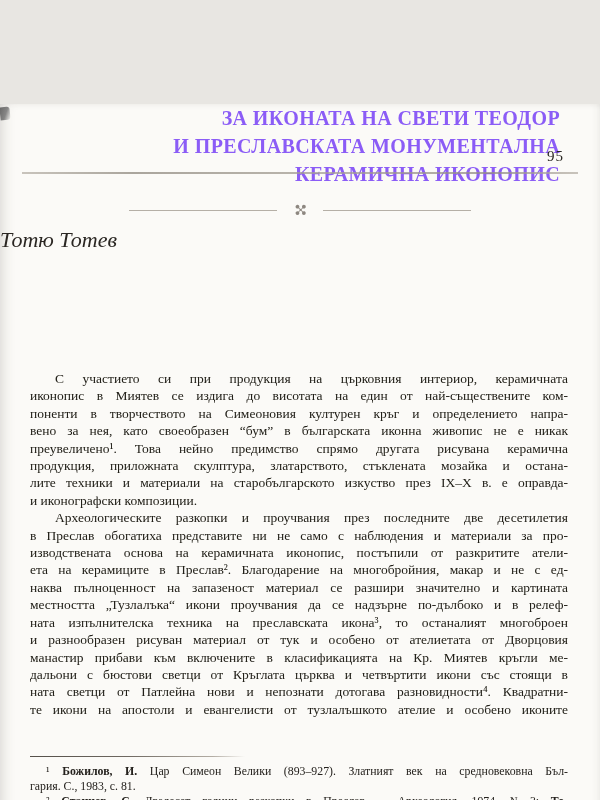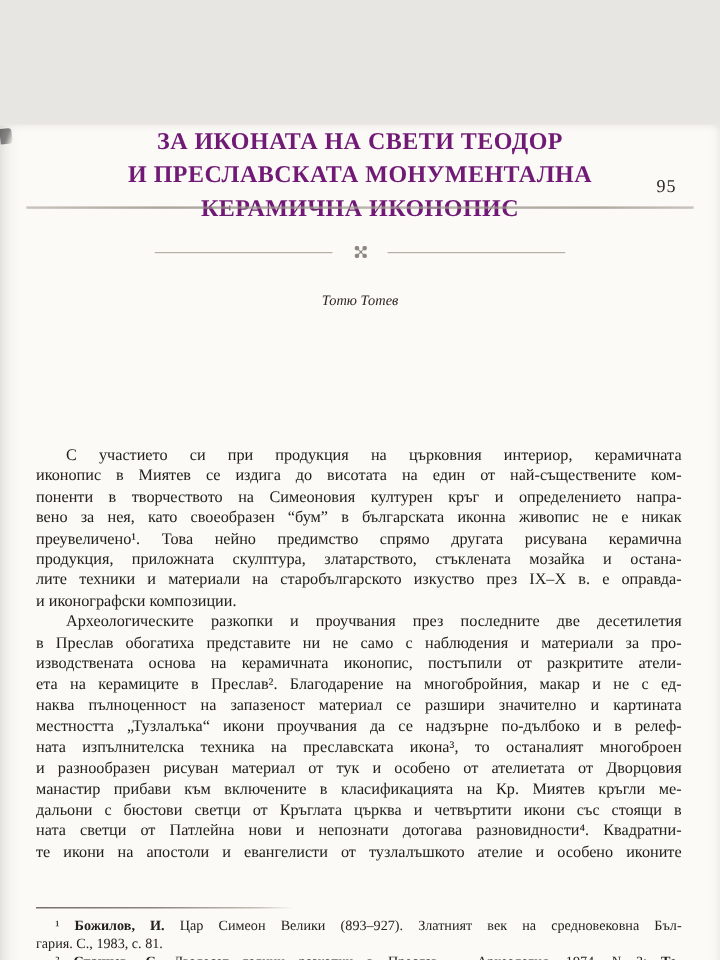--- a/index.html
+++ b/index.html
@@ -11,25 +11,25 @@
                inset 0 -9px 14px -9px rgba(60,55,50,.10),
                inset 0 6px 10px -8px rgba(60,55,50,.08);
   }
   .corner-mark{position:absolute;left:0;top:3px;width:10px;height:13px;
     background:linear-gradient(115deg,#4a4a4a 0%,#6b6b6b 55%,rgba(120,120,120,0) 100%);
     opacity:.8;border-radius:0 3px 3px 0;transform:rotate(-6deg);}
   .page-number{position:absolute;top:44px;right:36px;font-size:15px;letter-spacing:1px;color:#2a2723;text-align:center;}
   .header-rule{position:absolute;top:68px;left:22px;width:556px;height:2px;
     background:linear-gradient(to right,#b7b1a8 0%,#8f897f 20%,#a59f95 55%,#938d83 85%,#b7b1a8 100%);
     opacity:.75;}
-  .title{margin:104px 40px 0;text-align:center;font-weight:bold;font-size:20px;line-height:28px;letter-spacing:.4px;color:#701a75;}
+  .title{margin:104px 40px 0;text-align:right;font-weight:bold;font-size:20px;line-height:28px;letter-spacing:.4px;color:#8b5cf6;}
   .ornament{margin-top:14px;display:flex;align-items:center;justify-content:center;}
   .ornament .oline{width:148px;height:1px;background:#b5afa6;}
   .ornament .fleuron{display:inline-block;margin:0 16px;font-size:17px;color:#8d8780;transform:rotate(45deg);line-height:1;}
-  .author{margin-top:24px;text-align:center;font-style:italic;font-size:12px;color:#2a2622;}
+  .author{margin-top:8px;font-style:italic;font-size:22px;color:#2a2622;}
   .body-text{position:absolute;left:30px;top:266px;width:538px;font-size:13.5px;line-height:17.4px;color:#222019;}
   .tline{text-align:justify;text-align-last:justify;white-space:normal;}
   .tline.first{text-indent:25px;}
   .tline.last{text-align-last:left;}
   .bold{font-weight:bold;}
   .footnote-sep{position:absolute;left:30px;top:652px;width:215px;height:1px;
     background:linear-gradient(to right,#55504a 0%,#6e6861 45%,#b3ada4 85%,rgba(180,174,165,0) 100%);}
   .footnotes{position:absolute;left:30px;top:660px;width:538px;font-size:11.8px;line-height:15px;color:#24211d;}
   .footnotes .tline.first{text-indent:16px;}
 </style>

